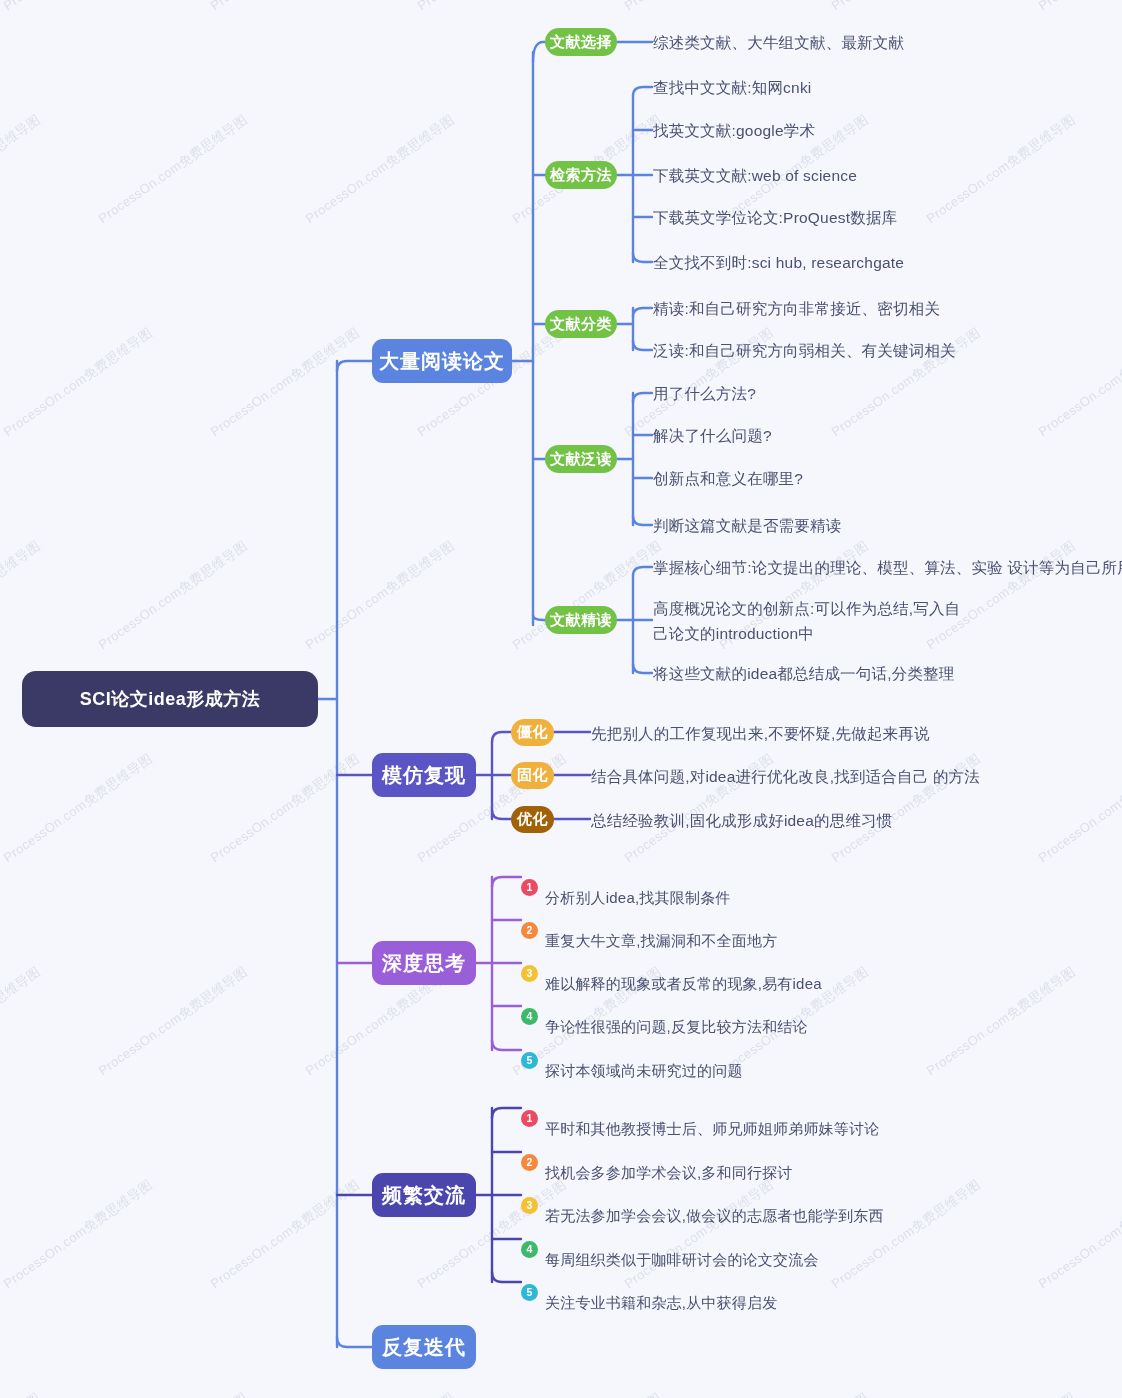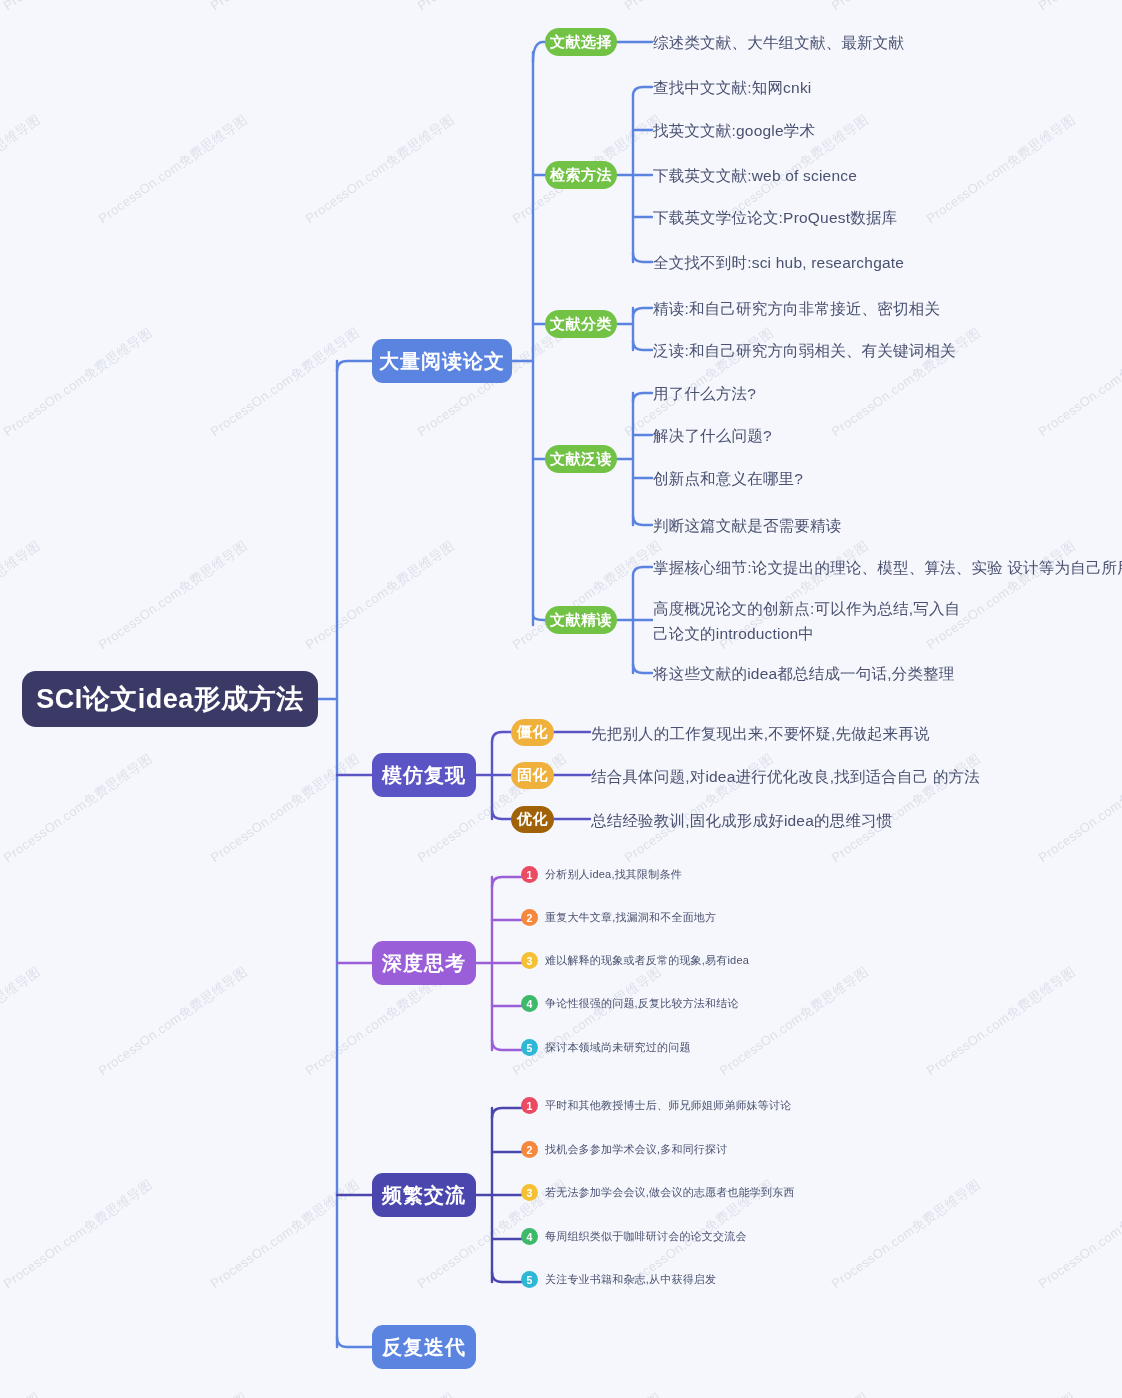--- a/index.html
+++ b/index.html
@@ -21,21 +21,21 @@
 
   
   #links{position:absolute;left:0;top:0;width:1122px;height:1398px;z-index:2;}
 
   
   .node{position:absolute;z-index:3;box-sizing:border-box;
         display:flex;align-items:center;justify-content:center;}
 
   .root{
     background:#3b3a67;color:#ffffff;border-radius:14px;
-    font-size:27px;font-weight:bold;letter-spacing:.5px;
+    font-size:18px;font-weight:bold;letter-spacing:.5px;
     padding:0 18px;white-space:nowrap;
   }
   .branch{
     color:#ffffff;border-radius:11px;font-size:20px;font-weight:bold;
     padding:0 14px;white-space:nowrap;letter-spacing:1px;
   }
   .tag{
     color:#ffffff;border-radius:14px;font-size:15px;font-weight:bold;
     padding:0 9px;white-space:nowrap;letter-spacing:.5px;
   }
@@ -45,21 +45,21 @@
   }
   .leaf.wrap{white-space:normal;}
 
   .numleaf{position:absolute;z-index:3;display:flex;align-items:center;}
   .numleaf .badge{
     width:17px;height:17px;border-radius:50%;flex:0 0 17px;
     color:#fff;font-size:10.5px;font-weight:bold;
     display:flex;align-items:center;justify-content:center;
     margin-right:7px;
   }
-  .numleaf .txt{color:#4a5070;font-size:11px;white-space:pre;letter-spacing:.2px;}
+  .numleaf .txt{color:#4a5070;font-size:15px;white-space:pre;letter-spacing:.2px;margin-top:23px;}
 </style>
 </head>
 <body>
 
 <div id="stage">
 
   <div id="watermarks">
       <span class="wm" style="left: 0px; top: 0px;">ProcessOn.com免费思维导图</span>
       <span class="wm" style="left: 207px; top: 0px;">ProcessOn.com免费思维导图</span>
       <span class="wm" style="left: 414px; top: 0px;">ProcessOn.com免费思维导图</span>

